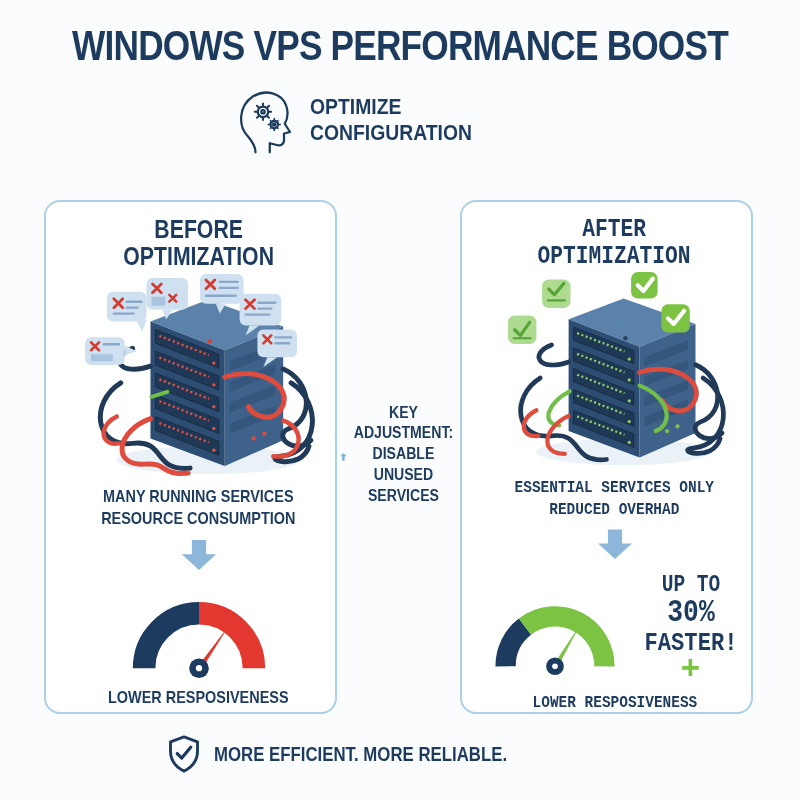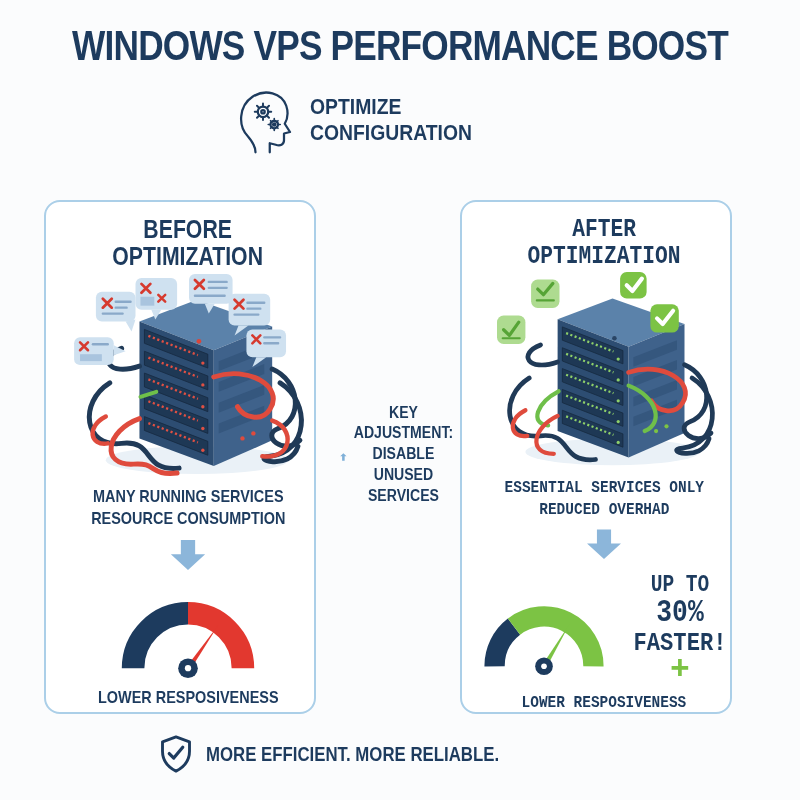--- a/index.html
+++ b/index.html
@@ -7,21 +7,21 @@
     --light-blue:#8cb6da; --panel-border:#abcfe8; --bubble-fill:#cfe1f0; --background:#fbfcfd;
   }
   html,body{margin:0;padding:0;background:#fff;}
   .canvas{position:relative;width:800px;height:800px;background:var(--background);
     font-family:"Liberation Sans",sans-serif;color:var(--navy);overflow:hidden;}
   .title{position:absolute;top:22px;left:0;width:800px;margin:0;text-align:center;
     font-size:42px;font-weight:700;letter-spacing:-1px;transform:scaleX(.84);color:var(--navy);}
   .subtitle{position:absolute;top:84px;left:0;width:724px;display:flex;justify-content:center;align-items:center;gap:14px;}
   .subtitle-text{font-size:22px;font-weight:700;line-height:1.18;white-space:pre-line;
     transform:scaleX(.88);transform-origin:left center;}
-  .panel{position:absolute;top:200px;width:272px;height:514px;border:2px solid var(--panel-border);
+  .panel{position:absolute;top:200px;width:293px;height:514px;border:2px solid var(--panel-border);
     border-radius:16px;background:#fff;display:flex;flex-direction:column;align-items:center;box-sizing:border-box;padding-left:16px;}
   .panel-left{left:44px;}
   .panel-right{left:460px;font-family:Liberation Mono, monospace;}
   .panel-heading{margin:14px 0 0;font-size:25px;font-weight:700;line-height:1.08;text-align:center;
     white-space:pre-line;transform:scaleX(.85);}
   .server-art{width:282px;height:206px;margin-top:2px;}
   .desc{margin:8px 0 0;font-size:17px;font-weight:700;line-height:1.28;text-align:center;
     white-space:pre-line;transform:scaleX(.85);}
   .down-arrow{width:40px;height:34px;margin-top:8px;}
   .gauge{width:168px;height:102px;margin-top:6px;}
@@ -34,21 +34,21 @@
   .boost-faster{font-size:26px;font-weight:700;transform:scaleX(.85);}
   .boost-plus{font-size:33px;font-weight:700;color:var(--green);line-height:.85;}
   .middle{position:absolute;left:340px;top:200px;width:120px;height:515px;
     display:flex;align-items:center;}
   .dash{width:3px;background:repeating-linear-gradient(to bottom,#9cc6e6 0 8px,transparent 8px 15px);}
   .dash-top{height:140px;}
   .dash-bottom{flex:1;}
   .up-arrow{width:58px;height:72px;margin:2px 0 4px;}
   .key-text{font-size:16px;font-weight:700;text-align:center;line-height:1.3;white-space:pre-line;
     transform:scaleX(.88);margin-bottom:6px;}
-  .footer{position:absolute;top:734px;left:0;width:712px;display:flex;justify-content:center;align-items:center;gap:12px;}
+  .footer{position:absolute;top:734px;left:8px;width:712px;display:flex;justify-content:center;align-items:center;gap:12px;}
   .footer-text{font-size:20px;font-weight:700;transform:scaleX(.84);transform-origin:left center;}
   .shield{width:36px;height:40px;}
   .brain{width:66px;height:72px;}
 </style>
 </head>
 <body>
 
 <div class="canvas">
 
   <h1 class="title">WINDOWS VPS PERFORMANCE BOOST</h1>

